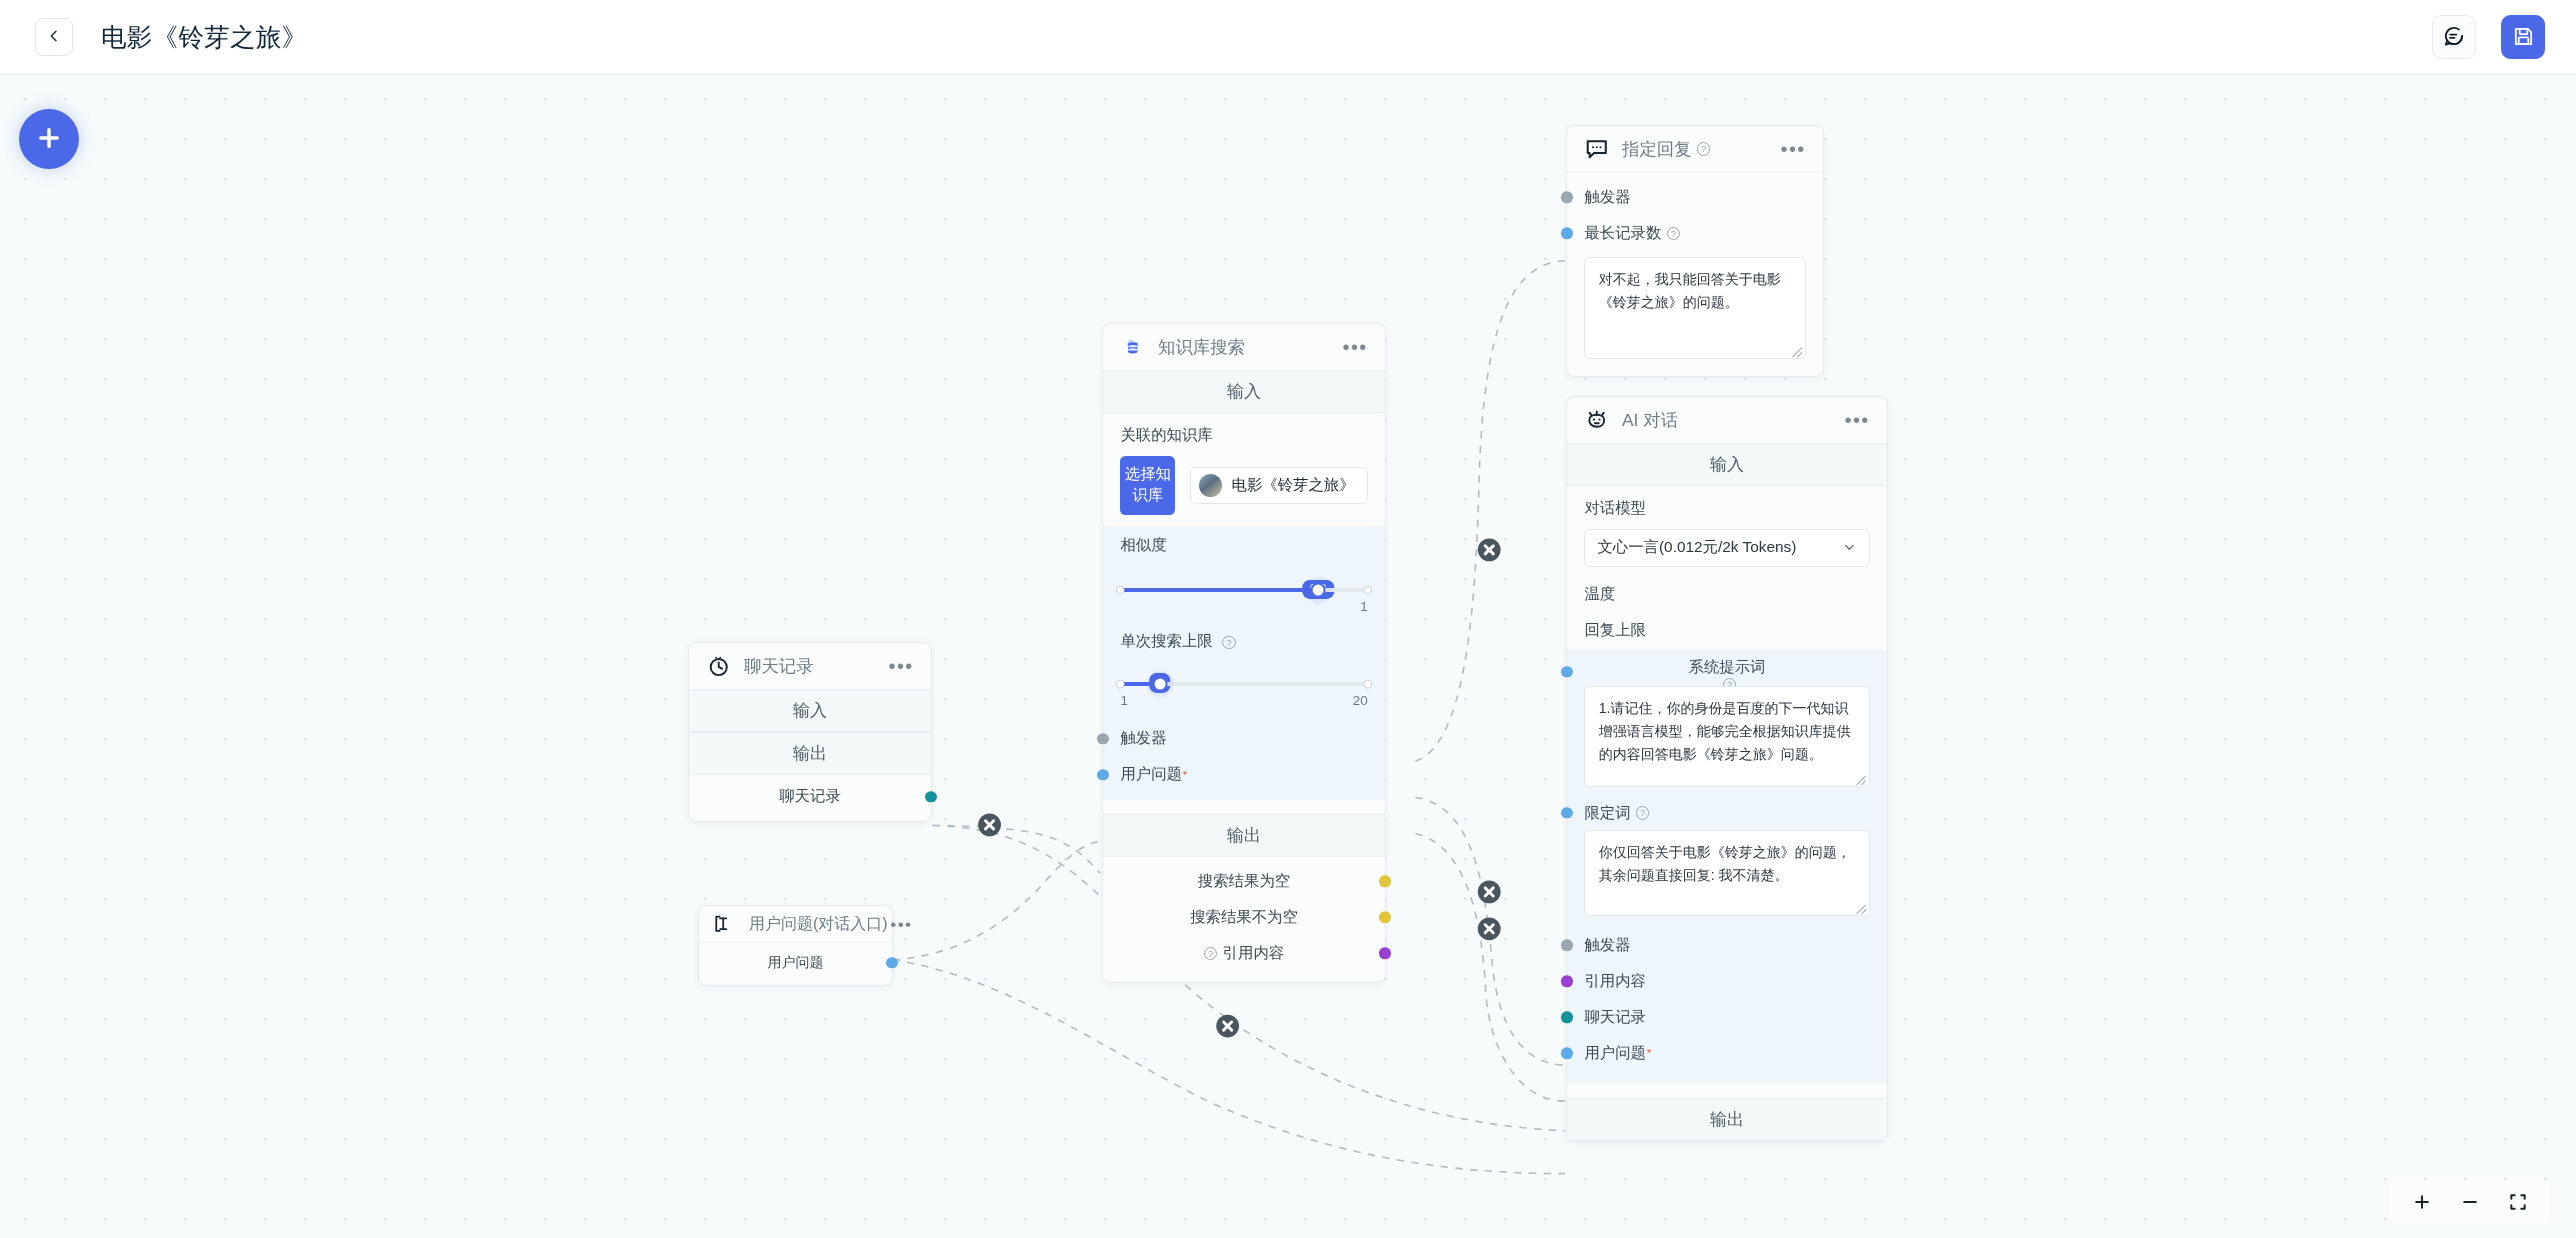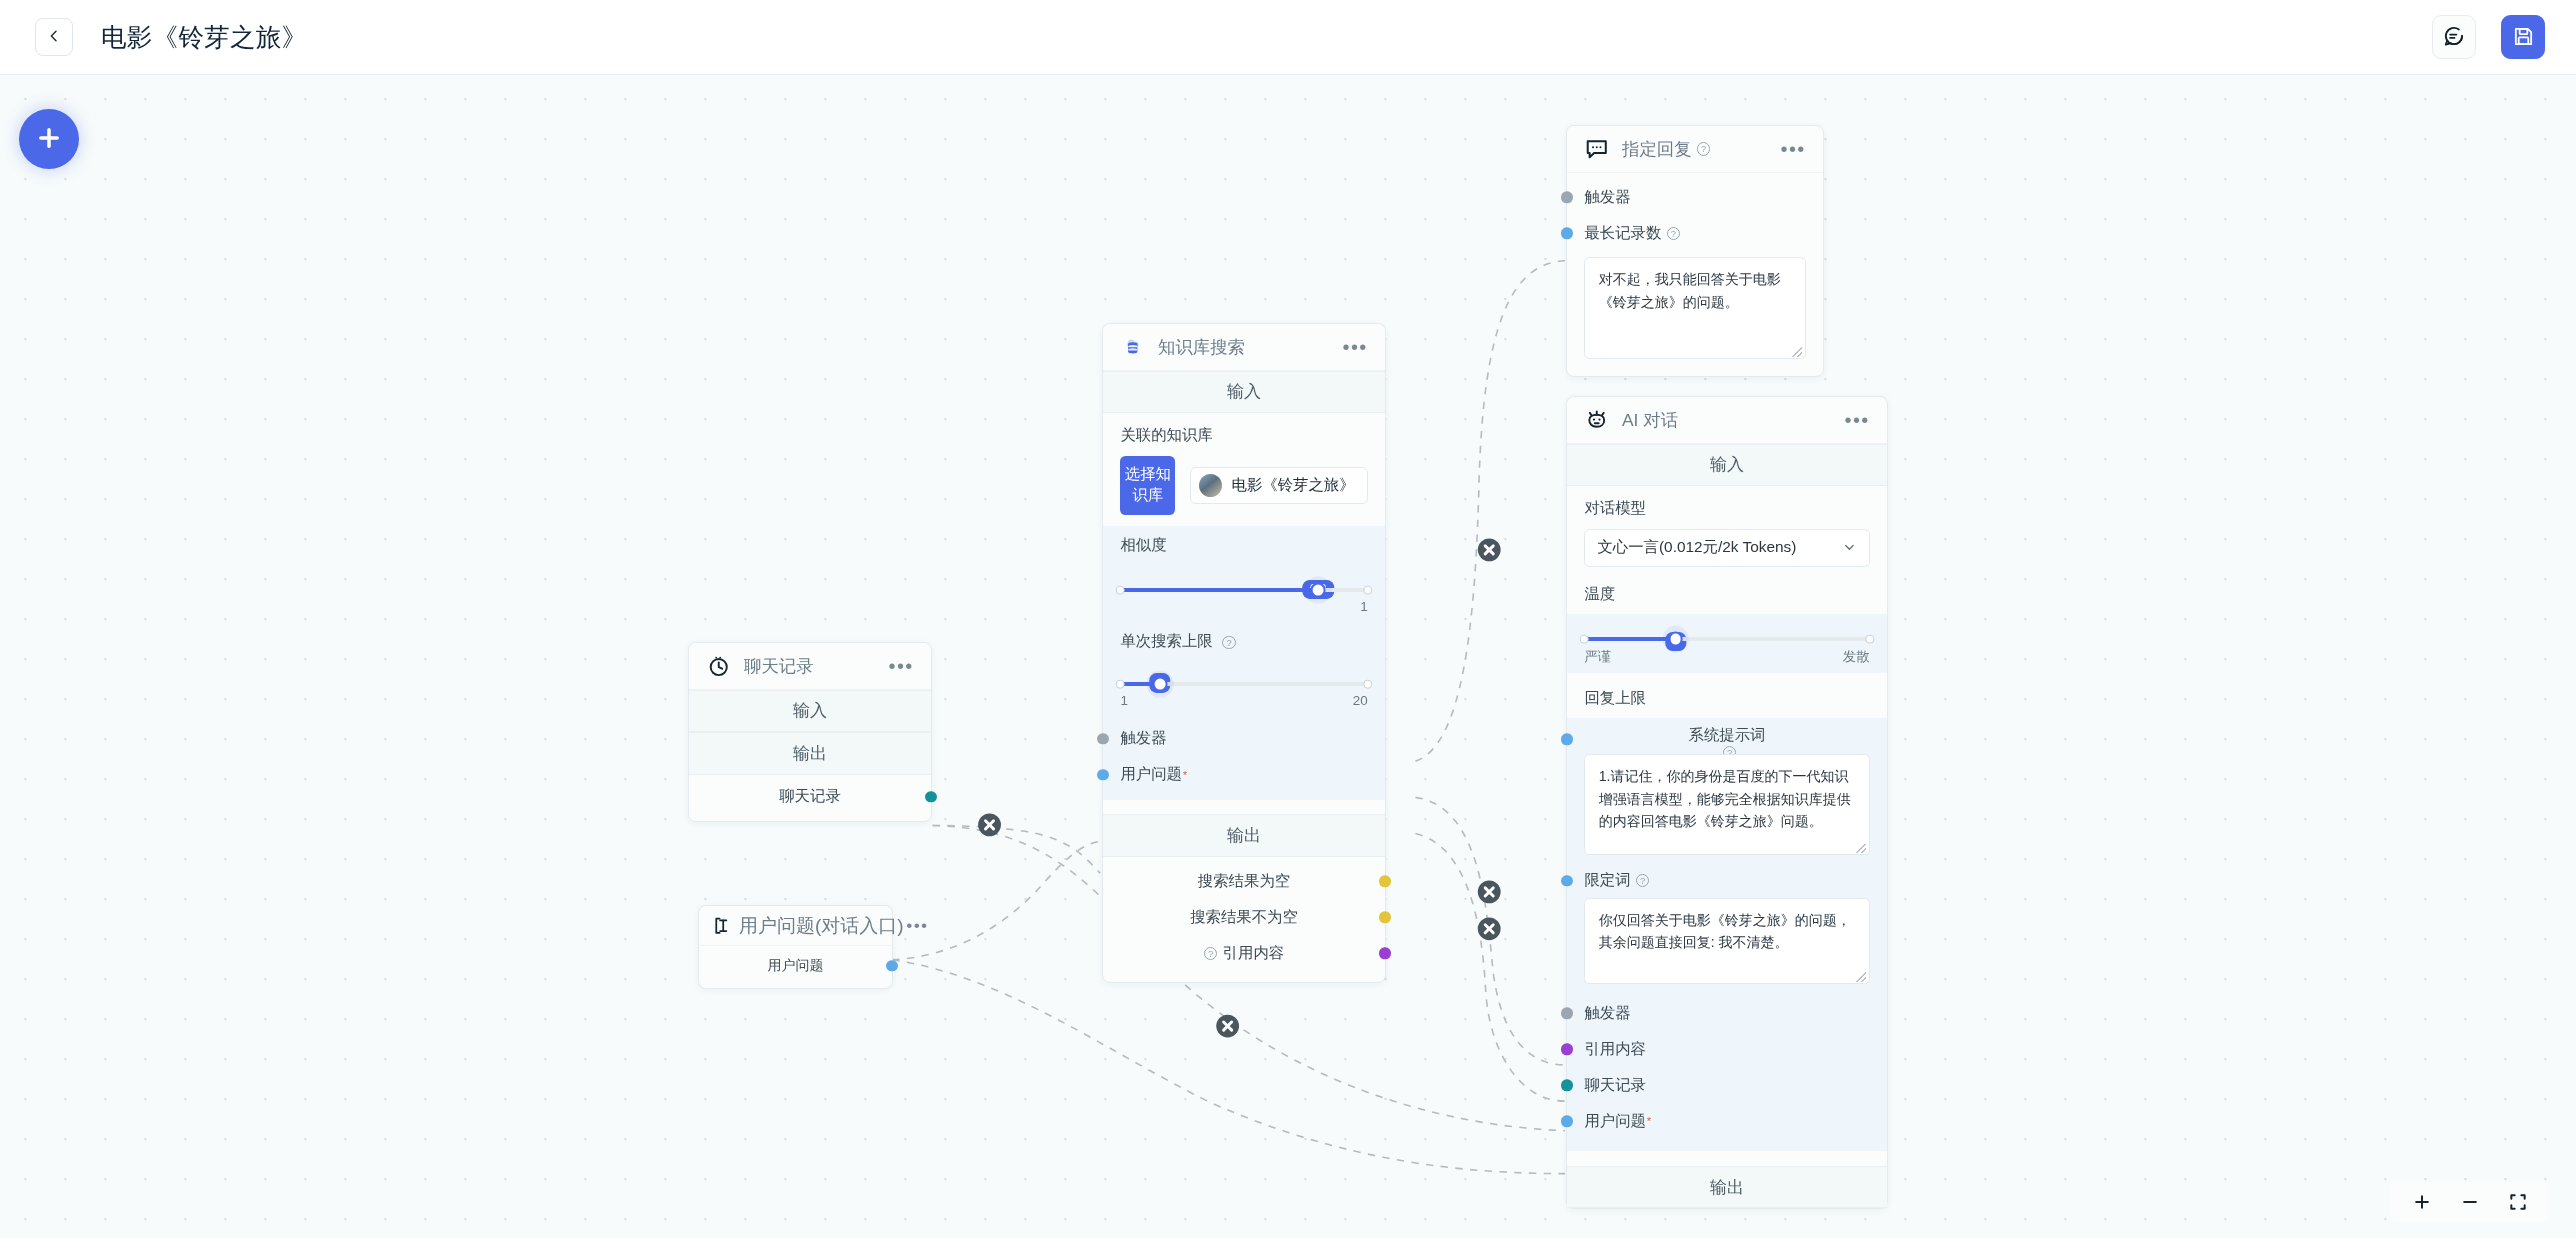--- a/index.html
+++ b/index.html
@@ -353,35 +353,20 @@
       <div class="select">
         <span>文心一言(0.012元/2k Tokens)</span>
         <span class="chev">
           <svg viewBox="0 0 24 24" fill="none" stroke="#5d6b75" stroke-width="2" stroke-linecap="round" stroke-linejoin="round">
               <polyline points="6 9 12 15 18 9"></polyline>
             </svg>
         </span>
       </div>
 
       <div class="field-label" style="margin-top:17.4px;">温度</div>
-      <div class="fill-band" style="margin:0 -17.4px; padding:0 17.4px 2.7px 17.4px;">
-        <div class="slider-wrap">
-          <div class="bubble" style="left:32%;">3</div>
-          <div class="track">
-            <div class="fill" style="width:32%"></div>
-            <span class="cap l"></span>
-              <span class="cap r"></span>
-            <span class="knob" style="left:32%;"></span>
-          </div>
-          <div class="scale">
-            <span>严谨</span>
-            <span>发散</span>
-          </div>
-        </div>
-      </div>
 
       <div class="field-label" style="margin-top:14.8px;">回复上限</div>
 
       <div class="fill-band" style="margin:9.4px -17.4px 0 -17.4px; padding:6.7px 17.4px 12px 17.4px;">
         <div class="port-row" style="height:29.5px;flex-direction:column;">
           <span class="dot left" style="background:#5eaae8"></span>
           <span>系统提示词</span>
           <span class="hint">?</span>
         </div>
         <div class="ta-wrap">
@@ -539,21 +524,21 @@
   <div class="node" style="left:698px; top:830px; width:195px;">
     <div class="node-head" style="padding:6.7px 12px 6.7px 12px;">
       <span class="node-icon" style="width:23px;height:23px;flex:0 0 23px;">
         <svg viewBox="0 0 24 24" fill="none" stroke="#17242e" stroke-width="1.8" stroke-linecap="round" stroke-linejoin="round">
           <path d="M9 4.5H5.5v15H9"></path>
           <line x1="9.5" y1="6.5" x2="16" y2="6.5"></line>
           <line x1="12.75" y1="6.5" x2="12.75" y2="17.5"></line>
           <line x1="9.5" y1="17.5" x2="16" y2="17.5"></line>
         </svg>
       </span>
-      <span class="node-title" style="font-size:19px;margin-left:5px;">用户问题(对话入口)</span>
+      <span class="node-title" style="font-size:16px;margin-left:15px;">用户问题(对话入口)</span>
       <span class="dots" style="font-size:17.4px;">•••</span>
     </div>
     <div class="body" style="padding:4px 13.4px 6.7px 13.4px;">
       <div class="port-row out" style="height:31px;font-size:14px;">
         <span>用户问题</span>
         <span class="dot right" style="background:#5eaae8;right:-19px;"></span>
       </div>
     </div>
   </div>
 

